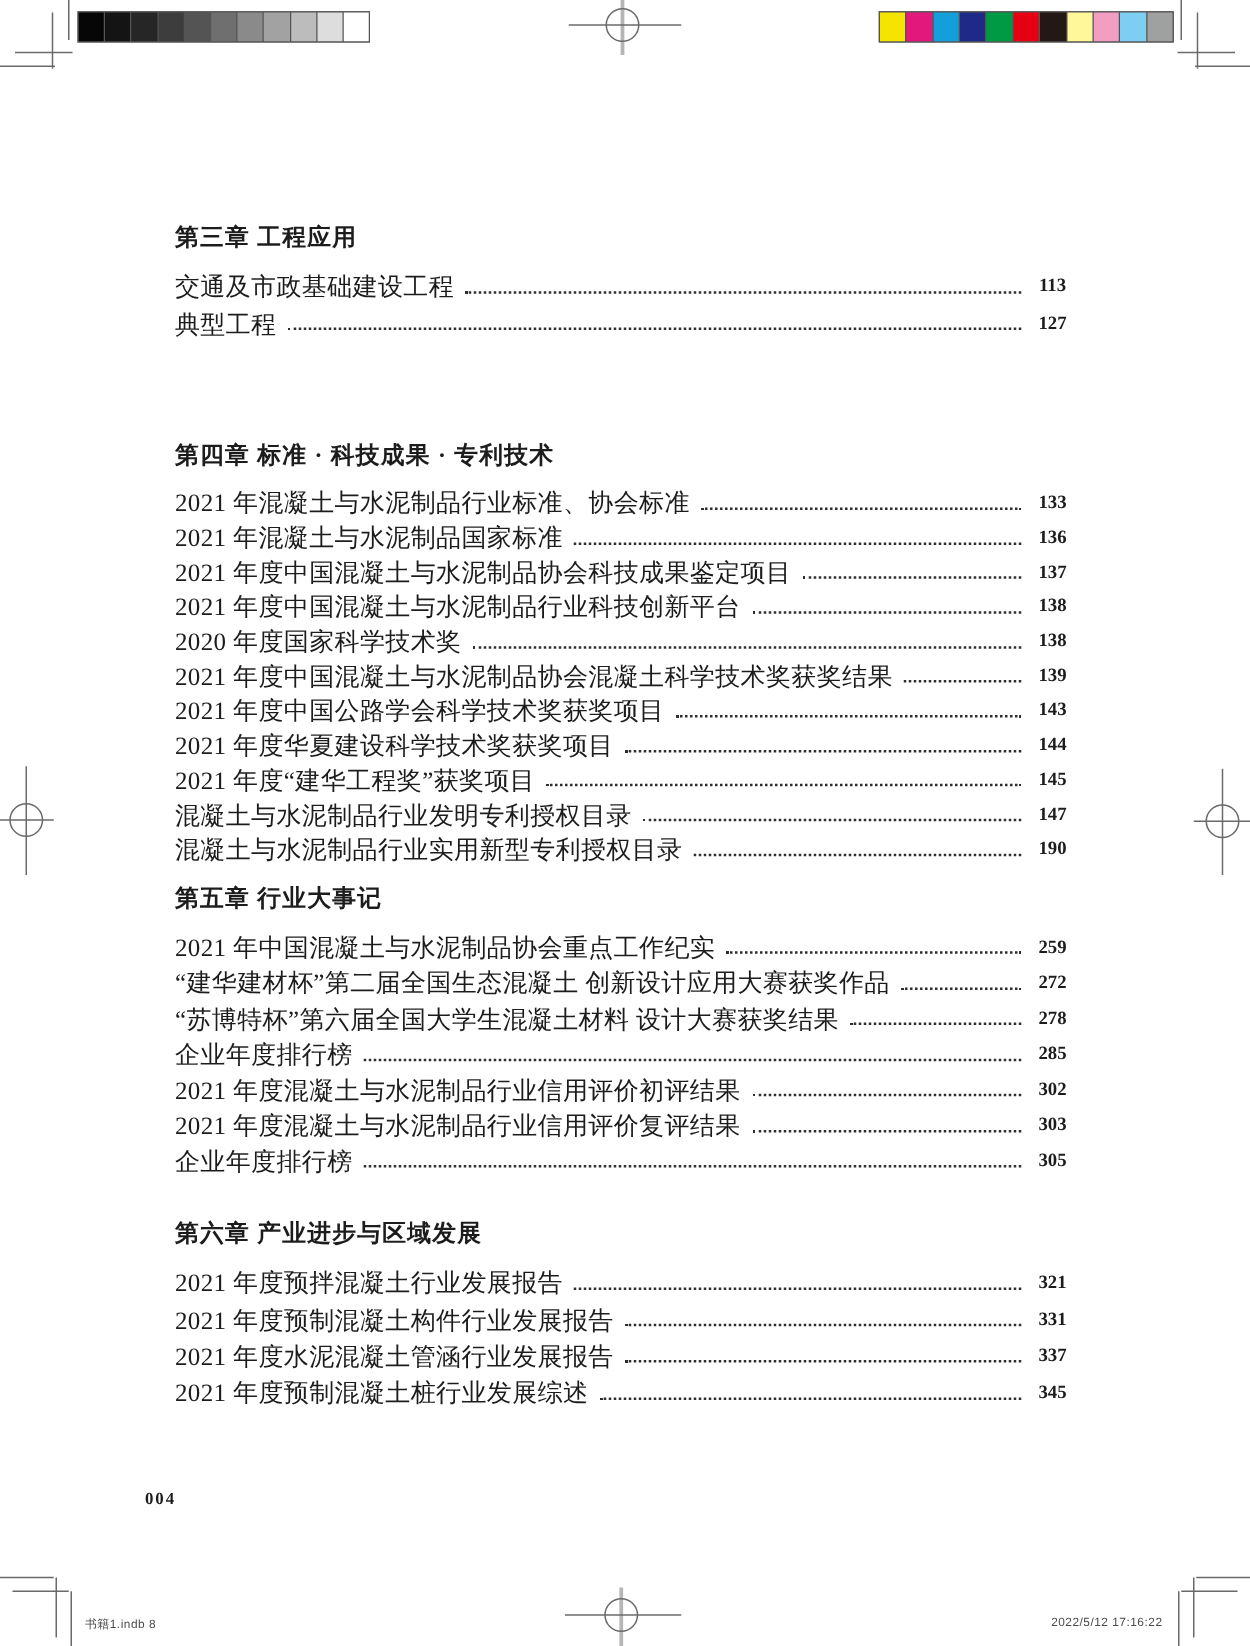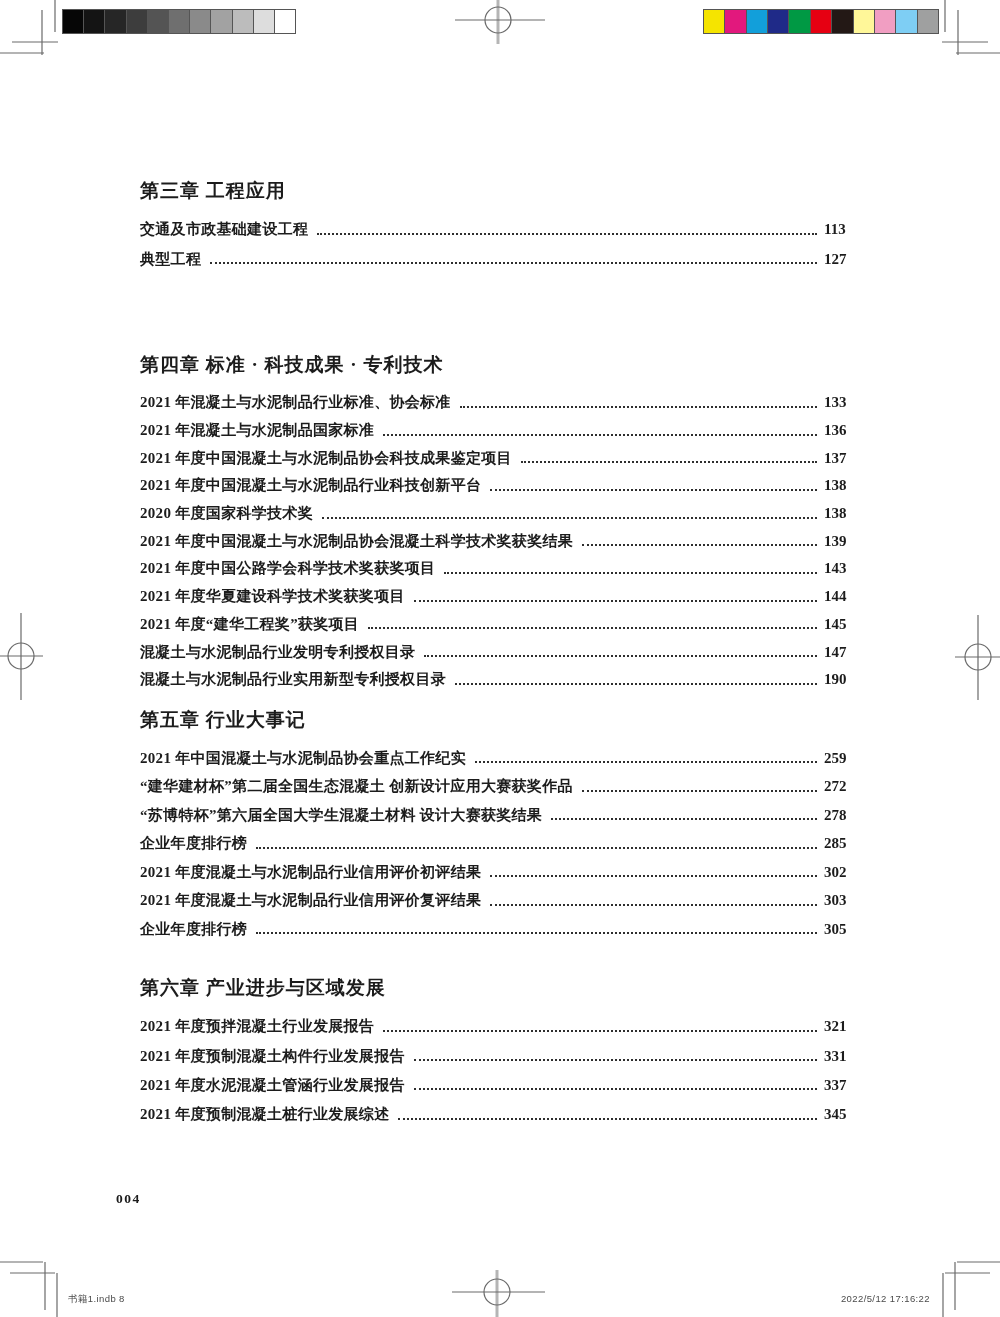--- a/index.html
+++ b/index.html
@@ -21,24 +21,24 @@
   .chapter-0{top:180px;--rowh:29.6px;}
   .chapter-1{top:327px;margin-top:27px;--rowh:27.7px;}
   .chapter-2{top:709px;--rowh:28.5px;}
   .chapter-3{top:977px;--rowh:29.4px;}
   .chapter-title{
     font-size:19px;font-weight:bold;letter-spacing:1px;
     margin:0 0 13px 0;line-height:22px;
   }
   .entries{display:block;}
   .entry{display:flex;align-items:center;height:var(--rowh);}
-  .entry-title{font-size:15px;font-weight:700;white-space:nowrap;letter-spacing:.3px;}
+  .entry-title{font-size:20px;font-weight:400;white-space:nowrap;letter-spacing:.3px;}
   .leader{flex:1;margin:7px 7px 0 9px;height:1px;
           border-bottom:2px dotted #2e2e2e;min-width:12px;}
-  .entry-page{width:36px;text-align:left;font-size:15px;font-weight:600;
+  .entry-page{width:36px;text-align:center;font-size:15px;font-weight:600;
               font-family:"Liberation Serif","DejaVu Serif",serif;}
   
   #folio{position:absolute;left:116px;top:1191px;font-size:13.5px;
          font-weight:600;letter-spacing:1.5px;}
   .slug{position:absolute;top:1293px;font-size:9.5px;color:#4a4a4a;
         font-family:"Liberation Sans","DejaVu Sans",sans-serif;letter-spacing:.4px;}
   #slug-left{left:68px;}
   #slug-right{right:70px;text-align:right;margin-left:40px;}
 </style>
 </head>

